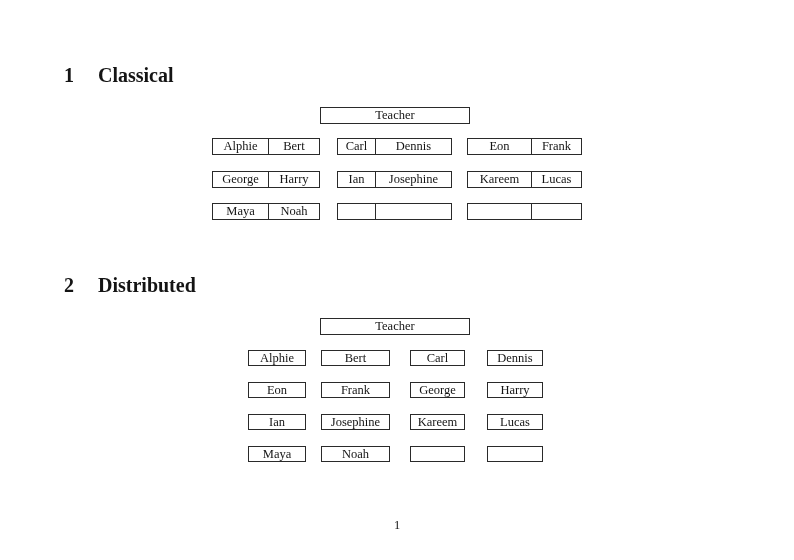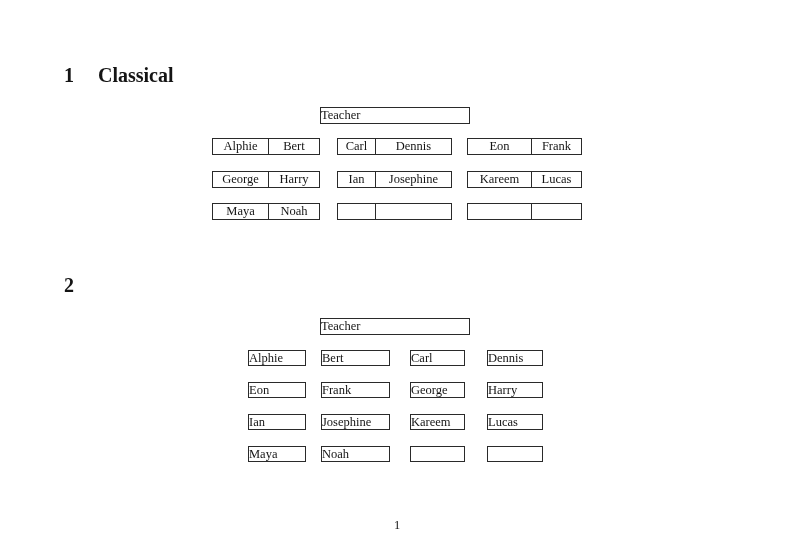--- a/index.html
+++ b/index.html
@@ -22,21 +22,21 @@
     line-height: 20px;
   }
   .heading .hnum { width: 34px; }
   .box {
     position: absolute;
     height: 17px;
     border: 1px solid var(--border, #2a2a2a);
     background: var(--background, #ffffff);
     display: flex;
     align-items: center;
-    justify-content: flex-start;
+    justify-content: center;
     font-size: 12.5px;
     line-height: 1;
     white-space: nowrap;
   }
   .pair { justify-content: flex-start; }
   .pair .cell {
     height: 100%;
     display: flex;
     align-items: center;
     justify-content: center;
@@ -103,20 +103,21 @@
     </div>
     <div class="box pair" style="left:467px;top:203px;width:115px">
       <span class="cell c1" style="width:63px"></span>
       <span class="cell c2"></span>
     </div>
   </div>
 
   <div>
     <div class="heading" style="top:275px">
       <span class="hnum">2</span>
+      <span class="htitle">Distributed</span>
     </div>
 
     <div class="box" style="left:320px;top:318px;width:150px">
       <span>Teacher</span>
     </div>
 
     <div class="box sbox" style="left:248px;top:350px;width:58px">Alphie</div>
     <div class="box sbox" style="left:321px;top:350px;width:69px">Bert</div>
     <div class="box sbox" style="left:410px;top:350px;width:55px">Carl</div>
     <div class="box sbox" style="left:487px;top:350px;width:56px">Dennis</div>

